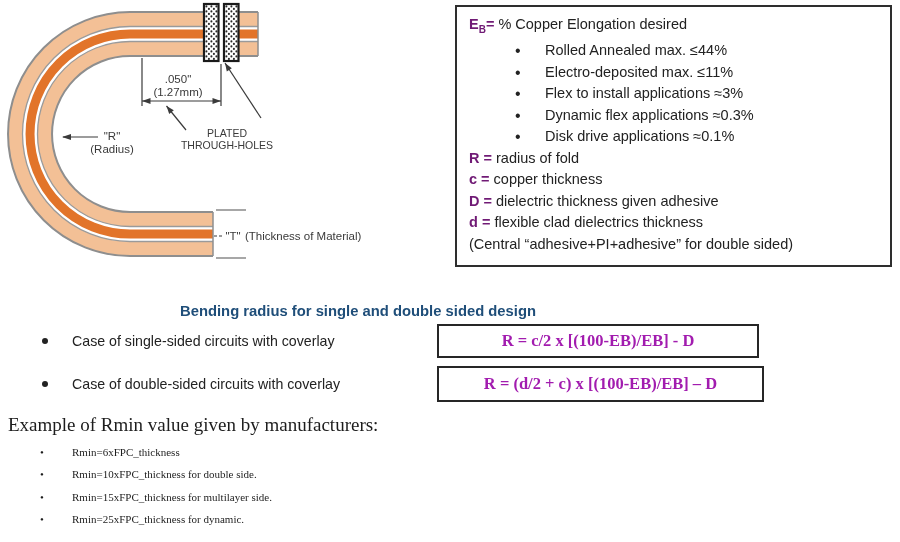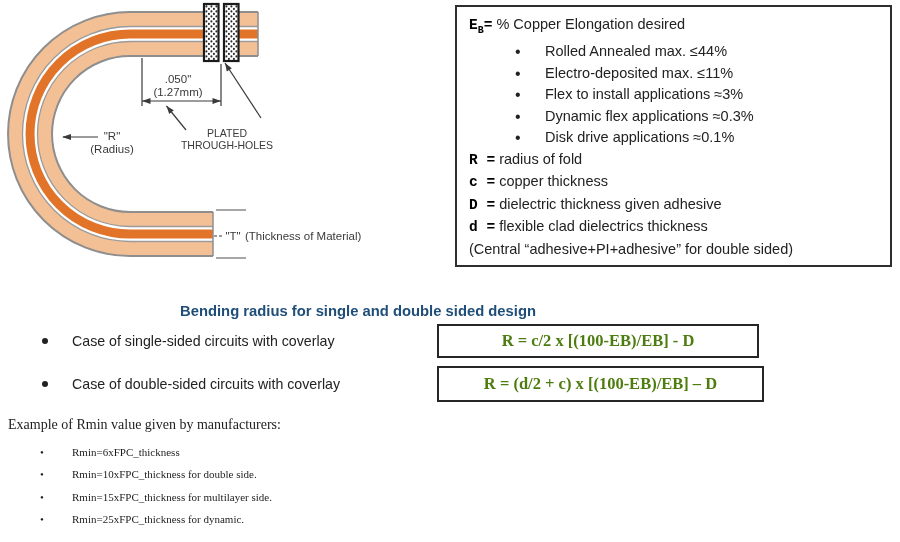--- a/index.html
+++ b/index.html
@@ -24,21 +24,21 @@
     position: absolute;
     left: 455px; top: 5px;
     width: 437px; height: 262px;
     border: 2px solid #2e2e2e;
     padding: 7px 12px;
     font-size: 14.5px;
     line-height: 21.5px;
     overflow: hidden;
     background: #ffffff;
   }
-  .legend-box b { font-weight: bold; color: #000000; font-family: Liberation Mono, monospace; }
+  .legend-box b { font-weight: bold; color: #701a75; }
   .legend-title sub { font-size: 10px; font-weight: bold; }
   .legend-list { list-style: none; padding-left: 46px; }
   .legend-list li { position: relative; padding-left: 30px; }
   .legend-list li::before {
     content: "\2022";
     position: absolute; left: 0; top: 0;
     font-size: 16px;
   }
 
   
@@ -66,34 +66,34 @@
     font-size: 14.2px;
   }
   .formula-box {
     position: absolute; top: 0; left: 437px;
     height: 100%;
     border: 2px solid #262626;
     display: flex; align-items: center; justify-content: center;
     font-family: "Liberation Serif", serif;
     font-weight: bold;
     font-size: 16.5px;
-    color: #4d7c0f;
+    color: #a21caf;
     background: #ffffff;
   }
   .case-row-1 .formula-box { width: 322px; }
   .case-row-2 .formula-box { width: 327px; }
 
   
   .examples {
     position: absolute; left: 8px; top: 415px;
     width: 640px;
     font-family: "Liberation Serif", serif;
     color: #1d1d1d;
   }
-  .examples-heading { font-size: 14px; line-height: 20px; font-weight: normal; }
+  .examples-heading { font-size: 19px; line-height: 20px; font-weight: normal; }
   .examples-list { list-style: none; margin-top: 6px; padding-left: 32px; }
   .examples-list li {
     position: relative;
     padding-left: 32px;
     font-size: 11px;
     line-height: 22.3px;
   }
   .examples-list li::before {
     content: "\2022";
     position: absolute; left: 0; top: 0;

